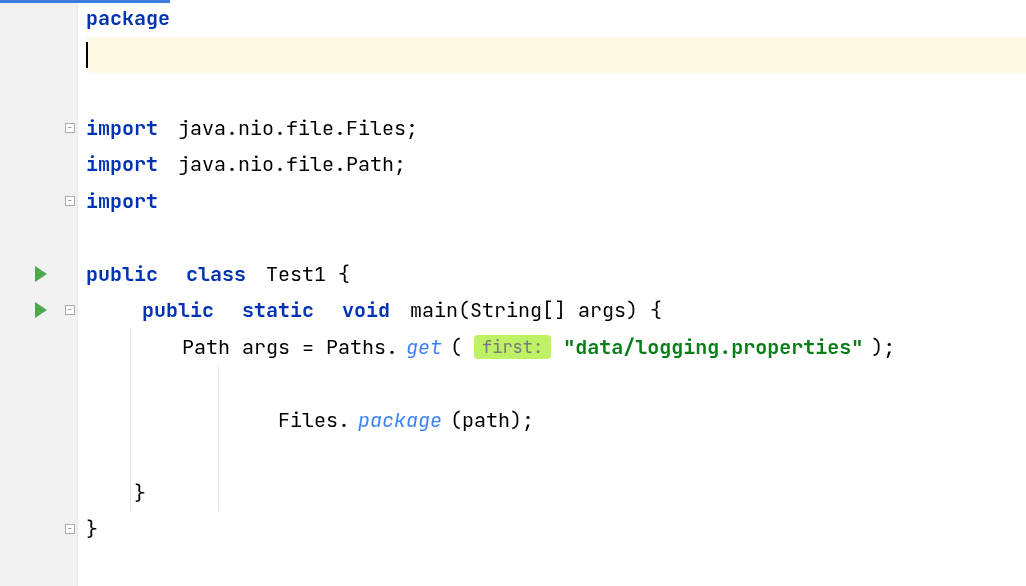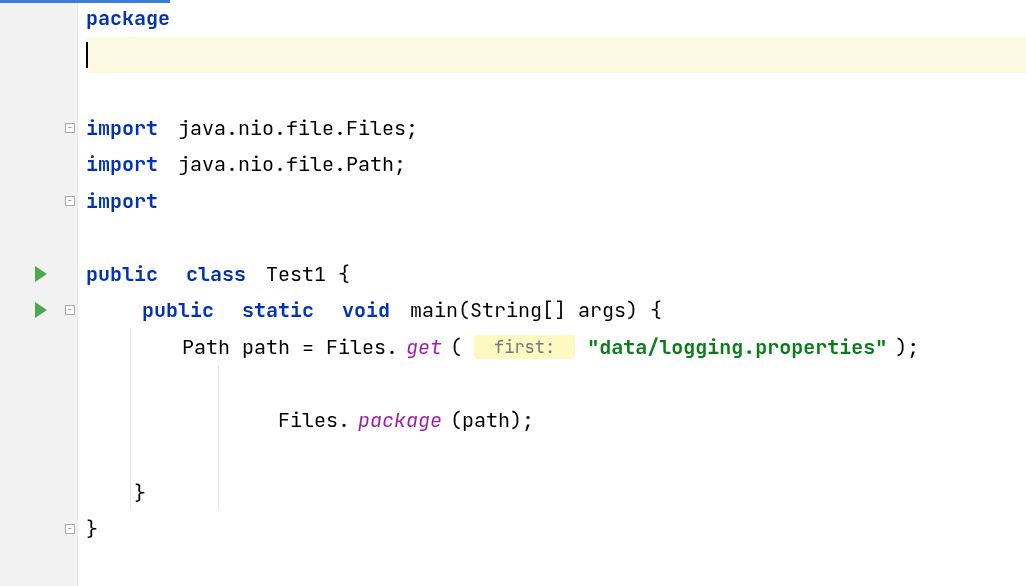--- a/index.html
+++ b/index.html
@@ -70,27 +70,27 @@
   }
   .caret {
     display: inline-block;
     width: 2px;
     height: 26px;
     background: #000;
     vertical-align: middle;
   }
   .kw { color: #0033b3; font-weight: bold; }
   .plain { color: #000; }
-  .method-italic { font-style: italic; color: #a21caf; }
+  .method-italic { font-style: italic; color: #3b82f6; }
   .unused { color: #8c8c8c; }
   .hint {
-    background: #fef9c3;
+    background: #bef264;
     color: #787878;
     border-radius: 4px;
-    padding: 1px 20px;
+    padding: 1px 8px;
     font-size: 17px;
     margin: 0 4px;
   }
   .str { color: #067d17; font-weight: bold; }
   .top-tab-marker {
     position: absolute;
     top: 0; left: 0;
     width: 170px;
     height: 3px;
     background: #3b7dd8;
@@ -150,21 +150,21 @@
   <div class="line"><span class="kw">import</span><span class="plain"> java.nio.file.Path;</span></div>
 
   <div class="line"><span class="kw">import</span></div>
 
   <div class="line"></div>
 
   <div class="line"><span class="kw">public</span><span class="plain"> </span><span class="kw">class</span><span class="plain"> Test1 {</span></div>
 
   <div class="line"><span class="plain">    </span><span class="kw">public</span><span class="plain"> </span><span class="kw">static</span><span class="plain"> </span><span class="kw">void</span><span class="plain"> main(String[] args) {</span></div>
 
-  <div class="line"><span class="plain">        Path path = Files.</span><span class="method-italic">get</span><span class="plain">(</span><span class="hint">first:</span><span class="str">"data/logging.properties"</span><span class="plain">);</span></div>
+  <div class="line"><span class="plain">        Path args = Paths.</span><span class="method-italic">get</span><span class="plain">(</span><span class="hint">first:</span><span class="str">"data/logging.properties"</span><span class="plain">);</span></div>
 
   <div class="line"></div>
 
 
   <div class="line"><span class="plain">                Files.</span><span class="method-italic">package</span><span class="plain">(path);</span></div>
 
   <div class="line"></div>
 
   <div class="line"><span class="plain">    }</span></div>
 

